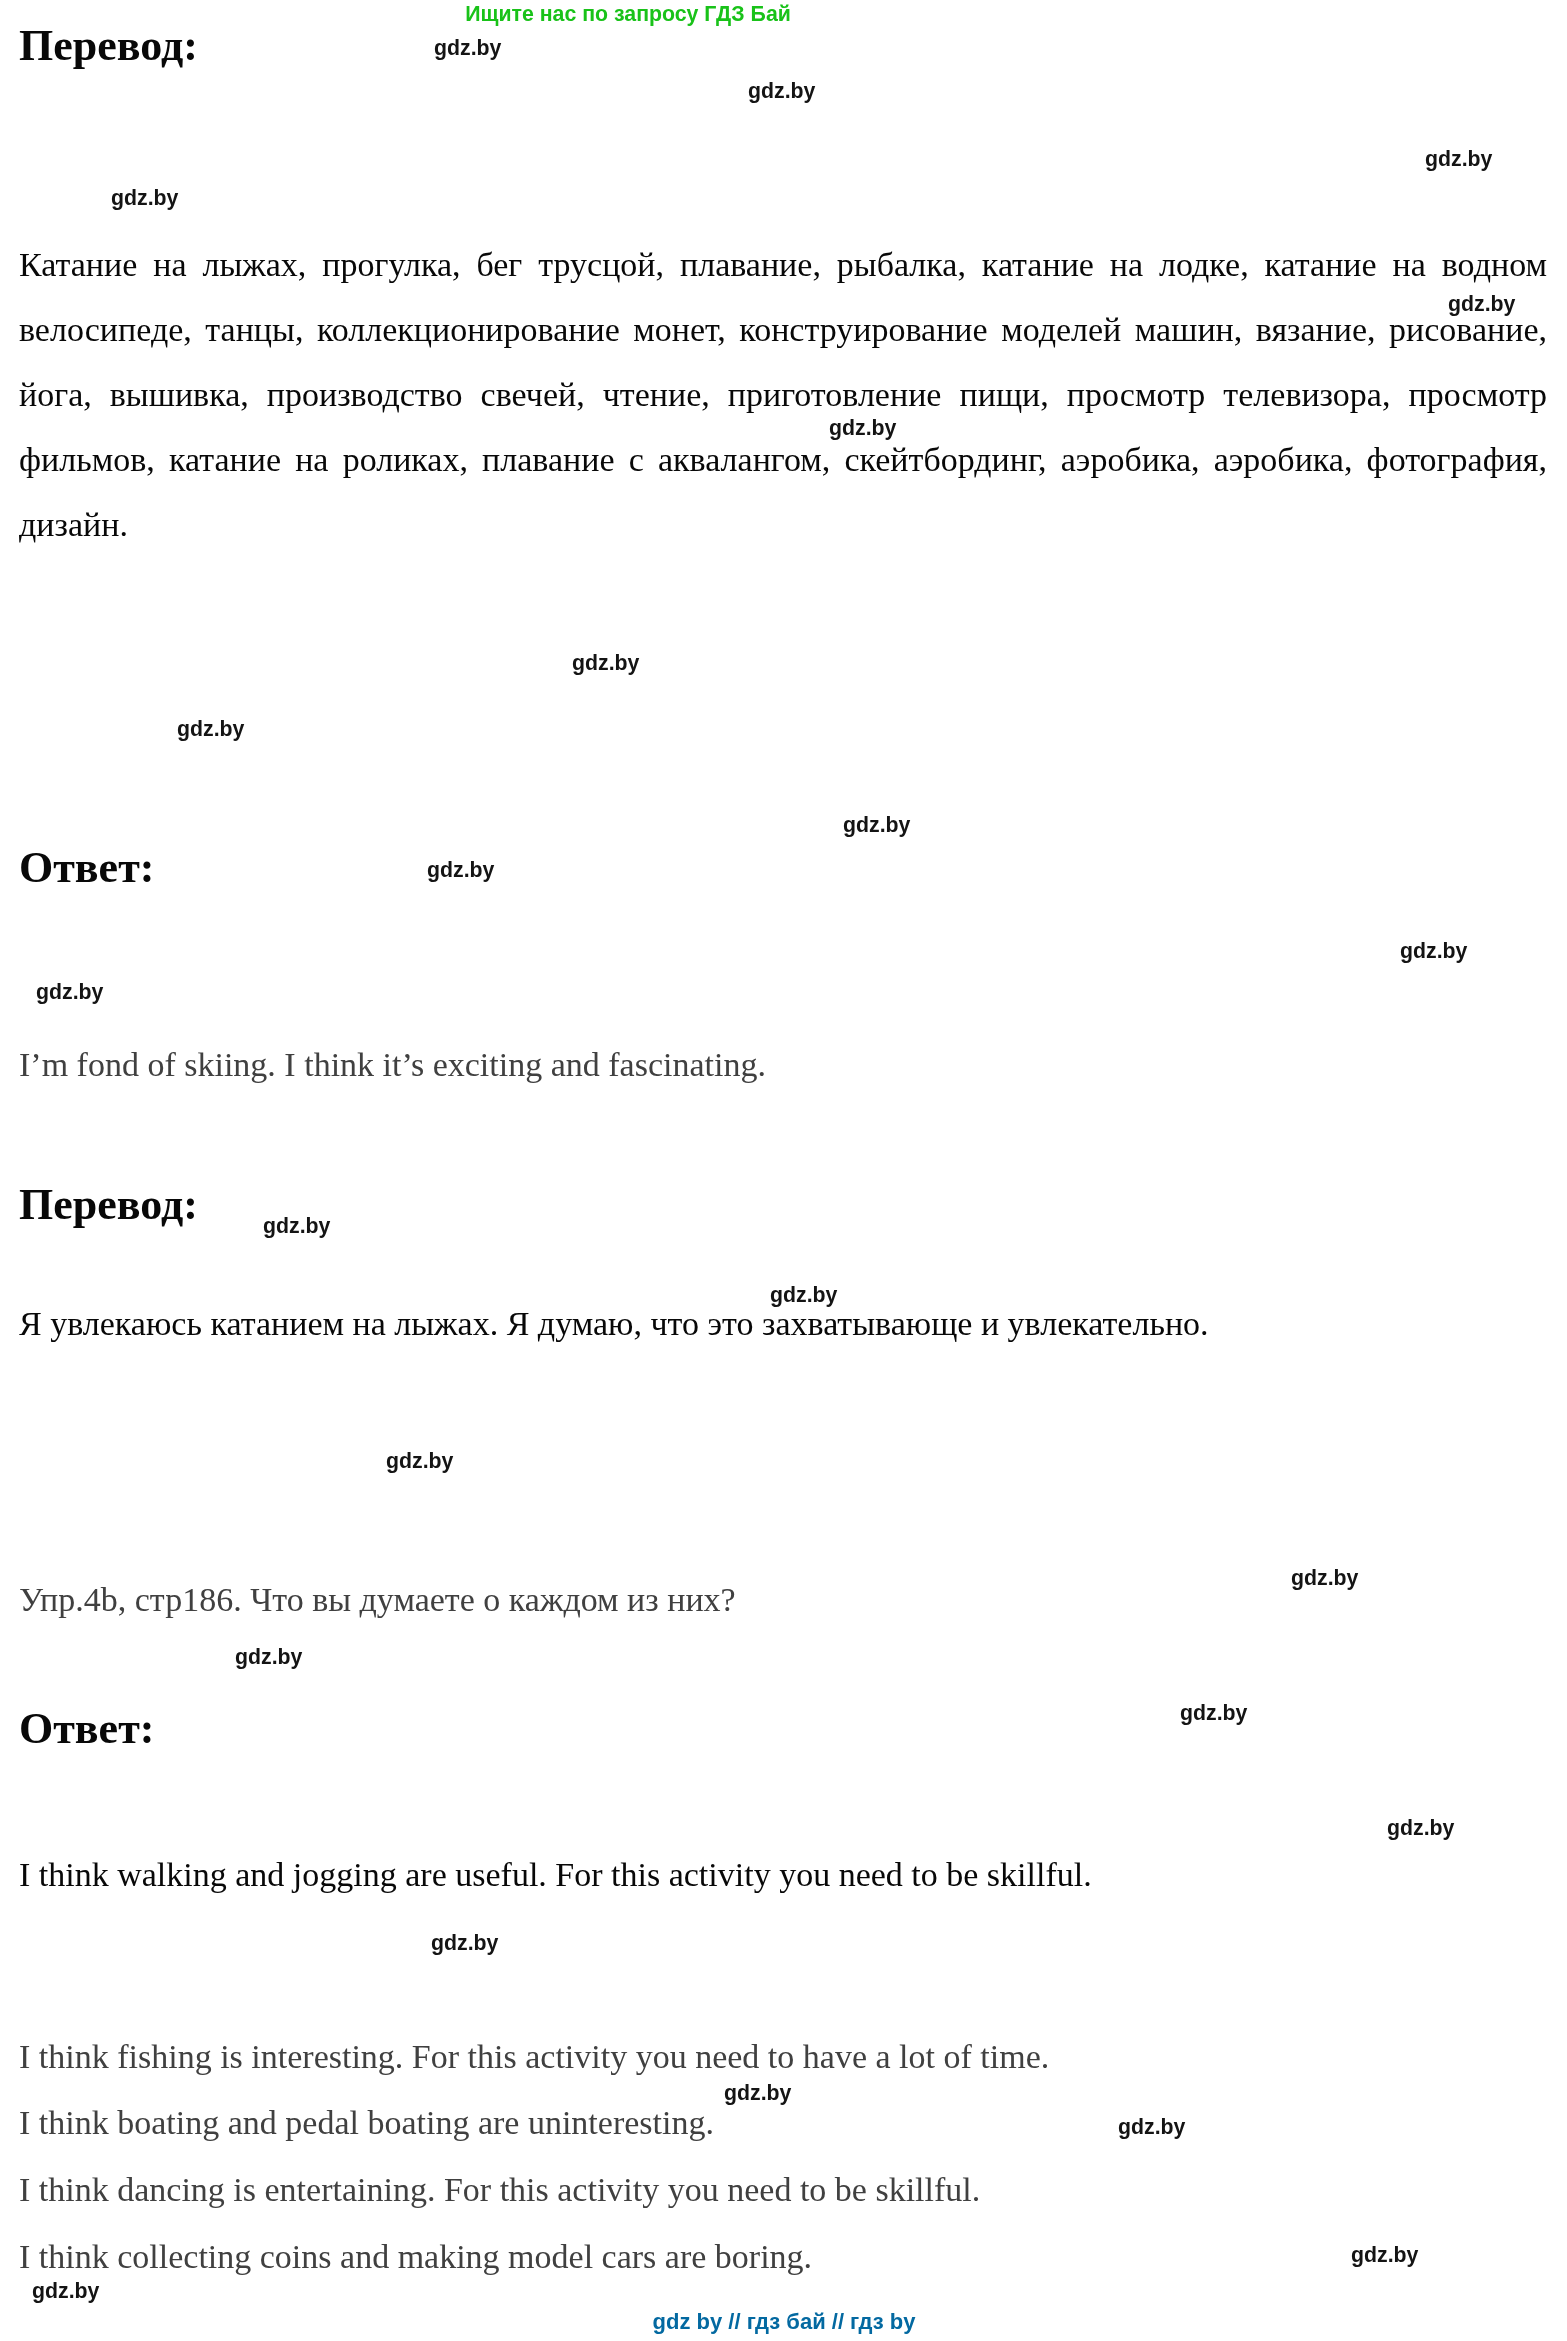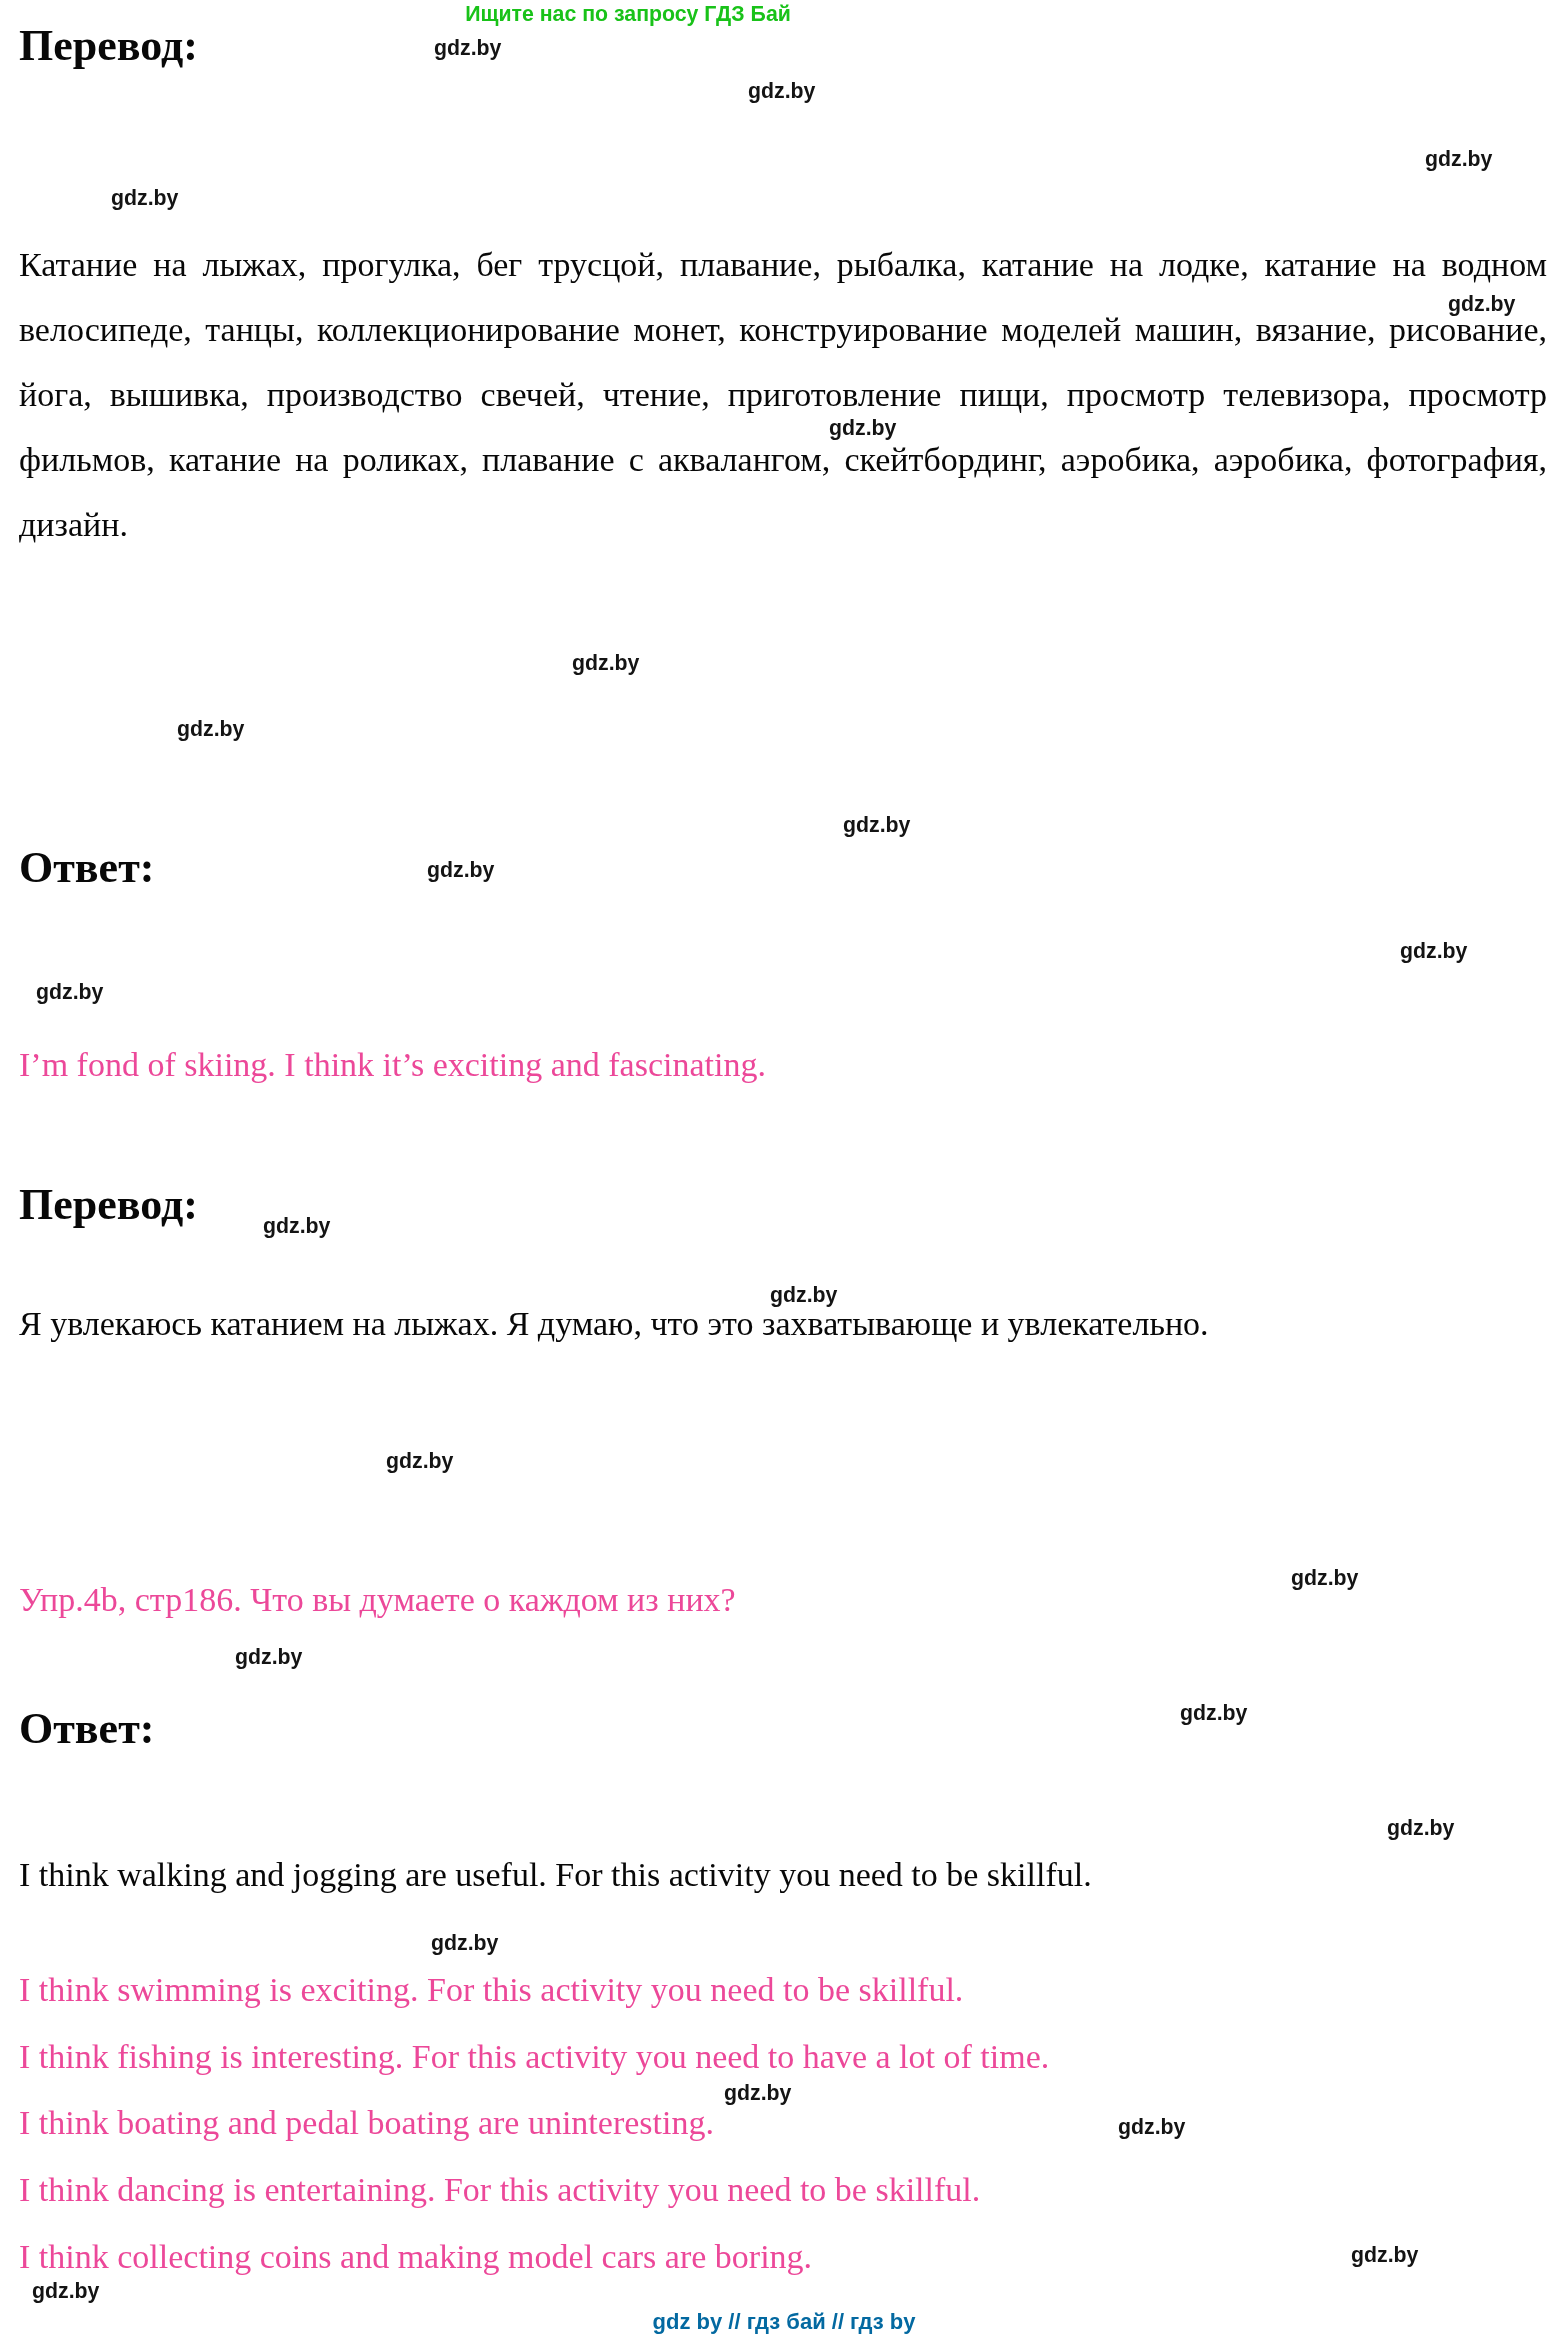--- a/index.html
+++ b/index.html
@@ -78,21 +78,21 @@
     line-height: 65px;
     text-align: justify;
     text-justify: inter-word;
   }
 
   .line {
     position: absolute;
     font-family: "Liberation Serif", "DejaVu Serif", serif;
     font-size: 34px;
     line-height: 1;
-    color: #ec4899;
+    color: #404040;
     white-space: nowrap;
   }
 </style>
 </head>
 <body>
 
 <div id="page" style="background: rgb(255, 255, 255); width: 1568px; height: 2342px;">
 
   <div class="promo-line" style="color: rgb(25, 194, 25);">Ищите нас по запросу ГДЗ Бай</div>
 
@@ -107,21 +107,20 @@
   <div class="blk hd" style="left:19px; top:1183px;">Перевод:</div>
 
   <div class="blk para-just" style="left:19px; top:1291px; width:1528px;">Я увлекаюсь катанием на лыжах. Я думаю, что это захватывающе и увлекательно.</div>
 
   <div class="line" style="left:19px; top:1583px;">Упр.4b, стр186. Что вы думаете о каждом из них?</div>
 
   <div class="blk hd" style="left:19px; top:1707px;">Ответ:</div>
 
   <div class="blk para-just" style="left:19px; top:1842px; width:1528px;">I think walking and jogging are useful. For this activity you need to be skillful.</div>
 
-  <div class="line" style="left:19px; top:1973px;">I think swimming is exciting. For this activity you need to be skillful.</div>
 
   <div class="line" style="left:19px; top:2040px;">I think fishing is interesting. For this activity you need to have a lot of time.</div>
 
   <div class="line" style="left:19px; top:2106px;">I think boating and pedal boating are uninteresting.</div>
 
   <div class="line" style="left:19px; top:2173px;">I think dancing is entertaining. For this activity you need to be skillful.</div>
 
   <div class="line" style="left:19px; top:2240px;">I think collecting coins and making model cars are boring.</div>
 
   <div id="watermark-layer">

